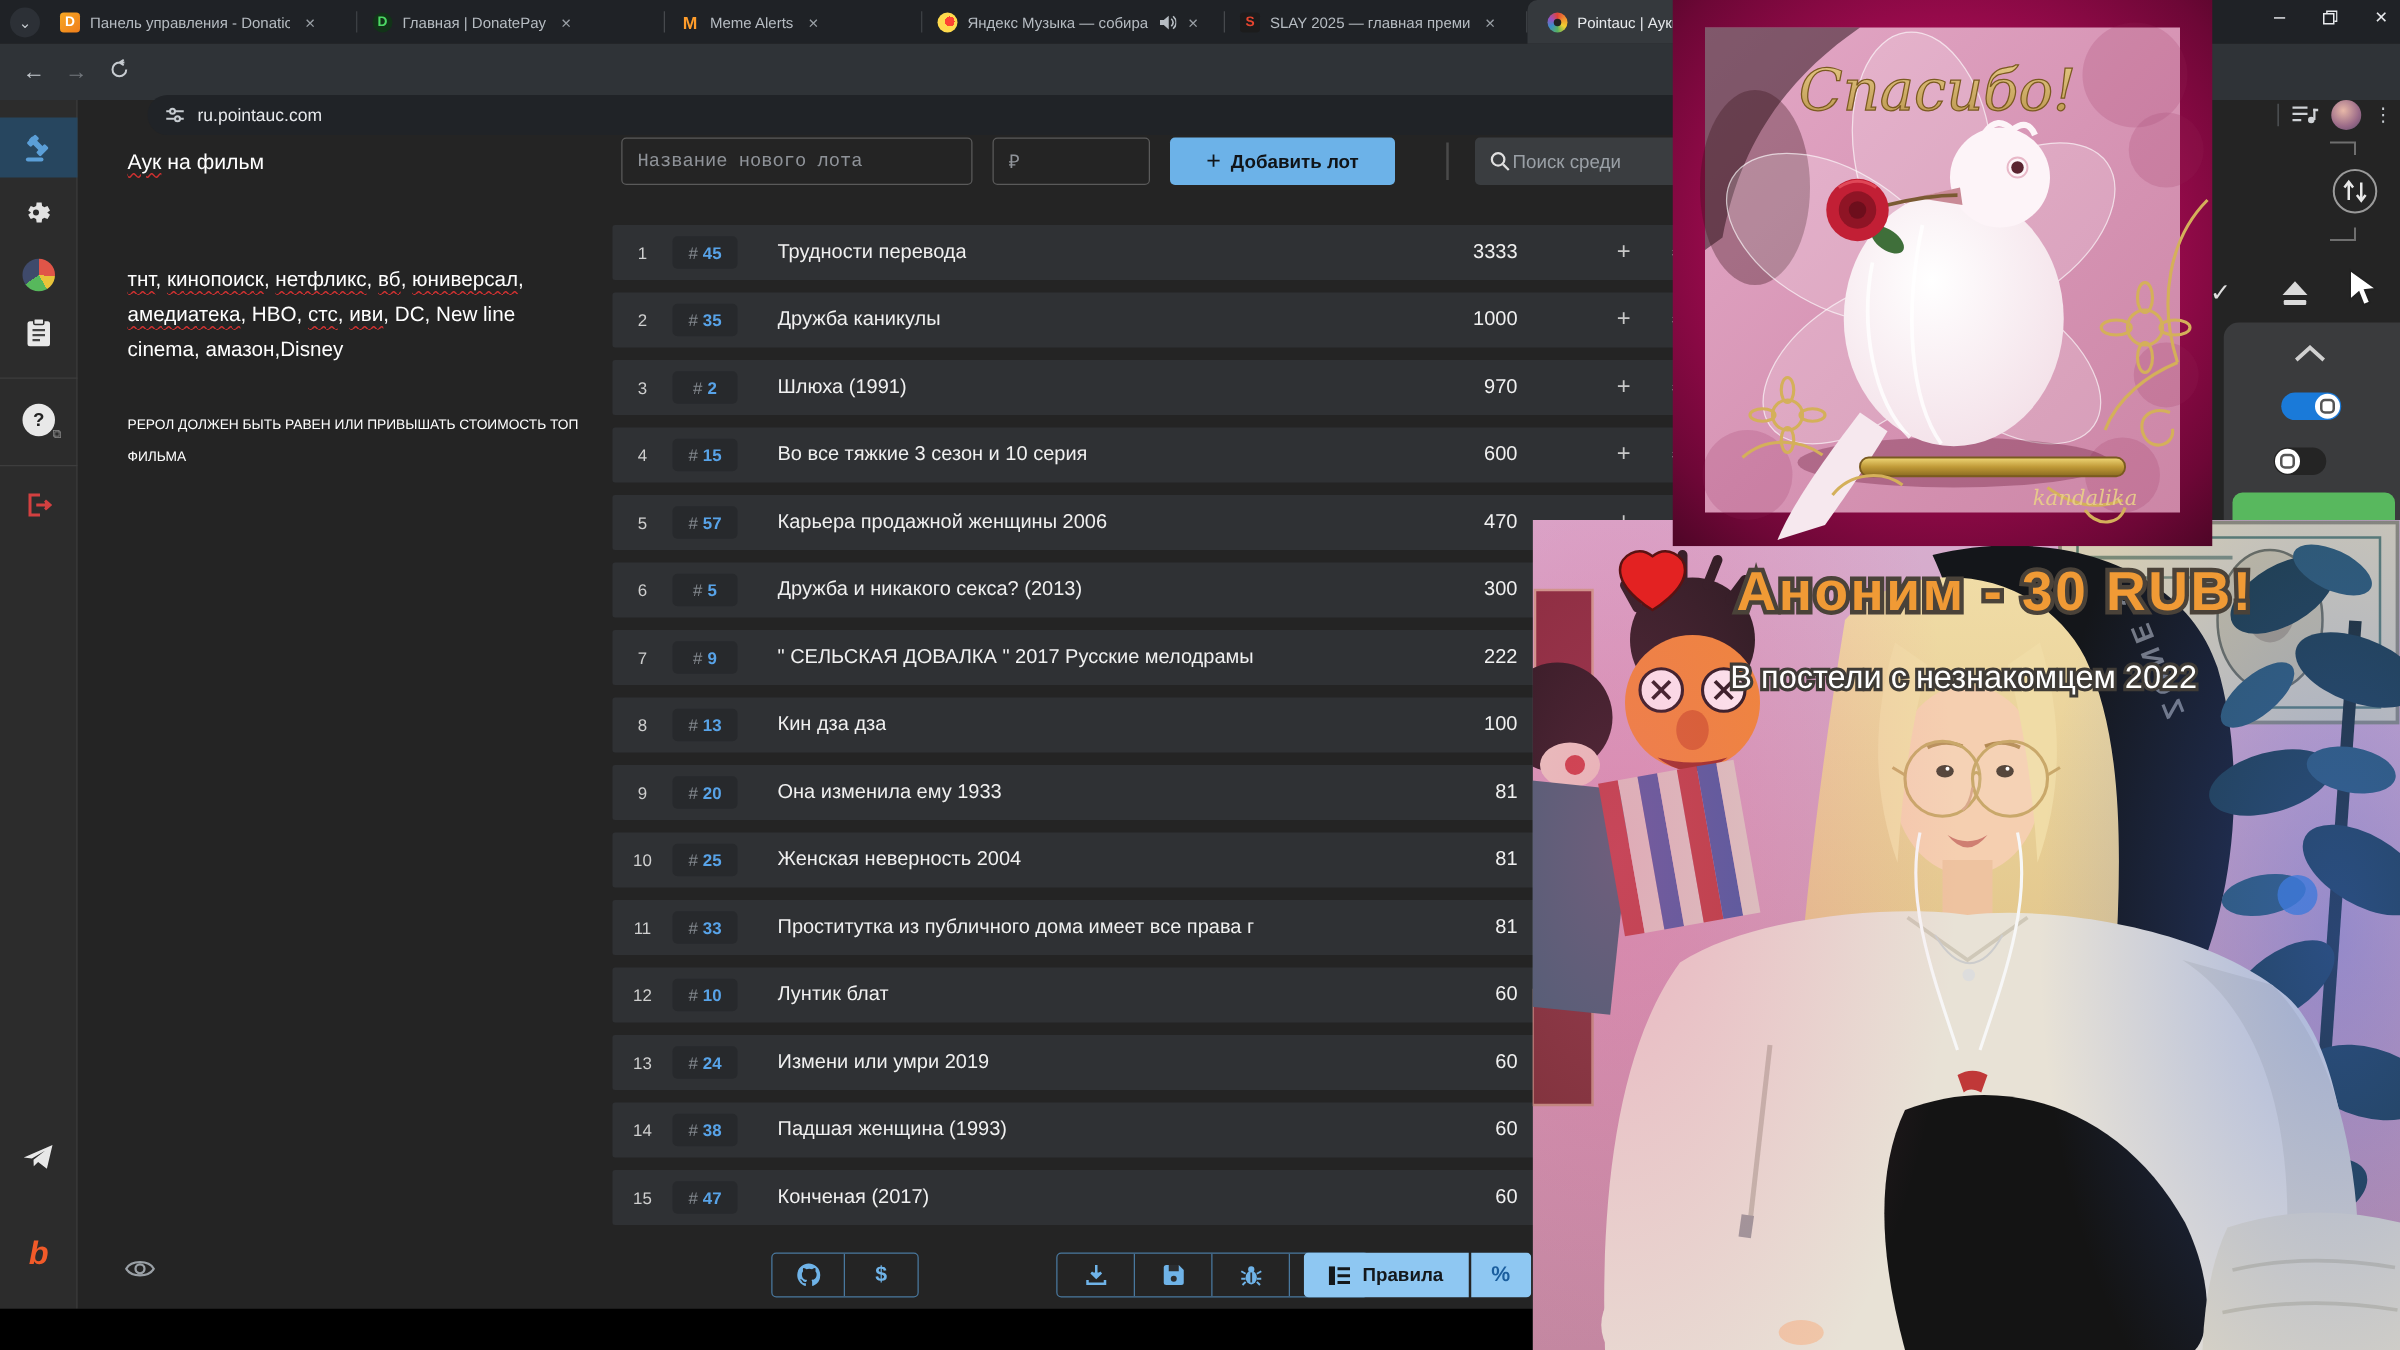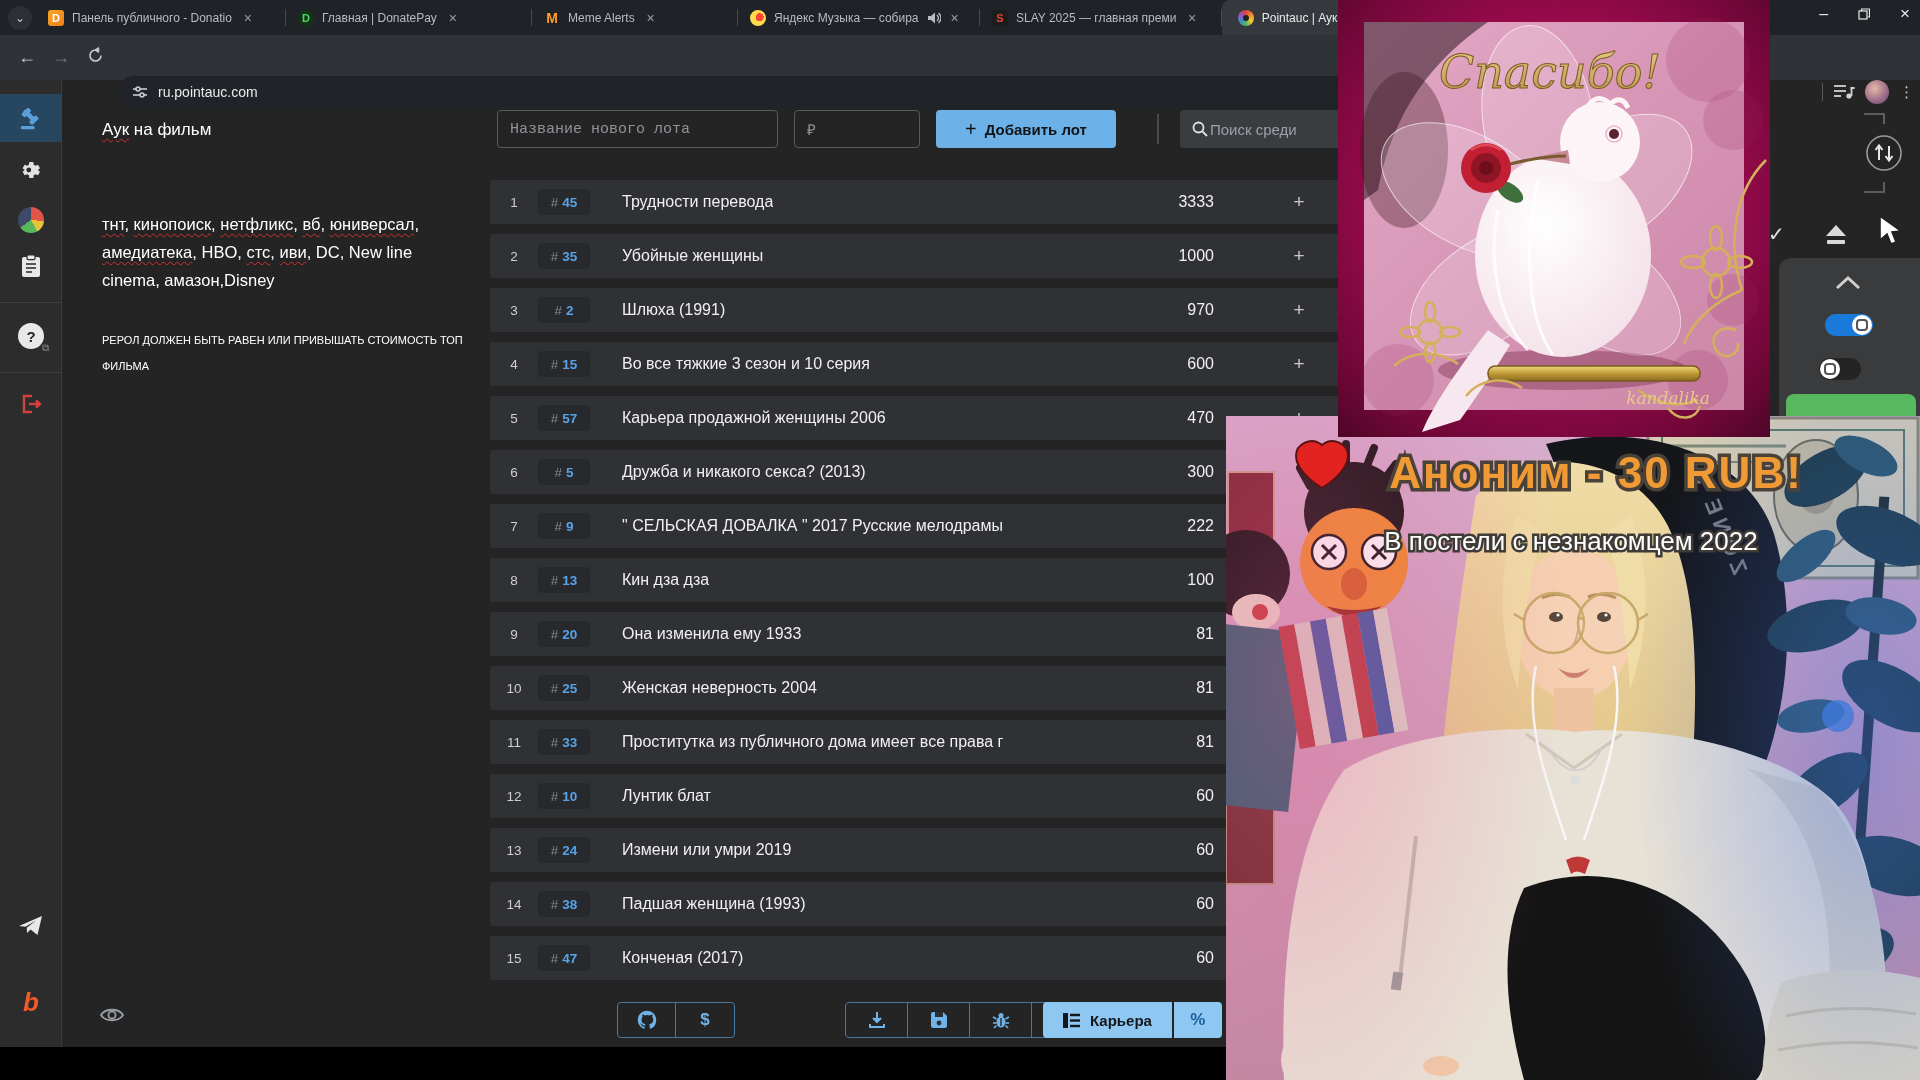--- a/index.html
+++ b/index.html
@@ -104,21 +104,21 @@
 
 <div id="screen">
 
   <div class="tabbar">
     <div class="tabsearch">
         <span>⌄</span>
       </div>
     <div class="tabs" id="tabs">
         <div class="tab" style="width: 250px;">
           <span class="fav fav-donationalerts">D</span>
-          <span class="tab-title">Панель публичного - Donatio</span>
+          <span class="tab-title">Панель управления - Donatio</span>
           <span class="tab-close">×</span>
           <span class="sep"></span>
         </div>
         <div class="tab" style="width: 246px;">
           <span class="fav fav-donatepay">D</span>
           <span class="tab-title">Главная | DonatePay</span>
           <span class="tab-close">×</span>
           <span class="sep"></span>
         </div>
         <div class="tab" style="width: 206px;">
@@ -286,21 +286,21 @@
         <span class="lot-value">3333</span>
         <span class="lot-plus">+</span>
         <span class="lot-ext">#</span>
       </div>
       <div class="lot-row">
         <span class="lot-pos">2</span>
         <span class="lot-chip">
           <span class="hash">#</span>
           <span class="num">35</span>
         </span>
-        <span class="lot-name">Убойные женщины</span>
+        <span class="lot-name">Дружба каникулы</span>
         <span class="lot-value">1000</span>
         <span class="lot-plus">+</span>
         <span class="lot-ext">#</span>
       </div>
       <div class="lot-row">
         <span class="lot-pos">3</span>
         <span class="lot-chip">
           <span class="hash">#</span>
           <span class="num">2</span>
         </span>
@@ -508,21 +508,21 @@
   <div class="rules-group">
     <div class="rules-btn">
       <svg width="17" height="15" viewBox="0 0 17 15">
           <rect x="0" y="0" width="5" height="15" fill="#14181c"></rect>
           <g stroke="#14181c" stroke-width="2.4">
             <line x1="7" y1="2" x2="17" y2="2"></line>
             <line x1="7" y1="7.5" x2="17" y2="7.5"></line>
             <line x1="7" y1="13" x2="17" y2="13"></line>
           </g>
         </svg>
-      <span>Карьера</span>
+      <span>Правила</span>
     </div>
     <div class="pct-btn">
         <span>%</span>
       </div>
   </div>
 
   <svg class="cropmark" width="52" height="82" viewBox="0 0 52 82">
     <g stroke="#6f6f6f" stroke-width="1.6" fill="none">
         <path d="M8 2 H28 V12"></path>
         <path d="M28 70 V80 H8"></path>

